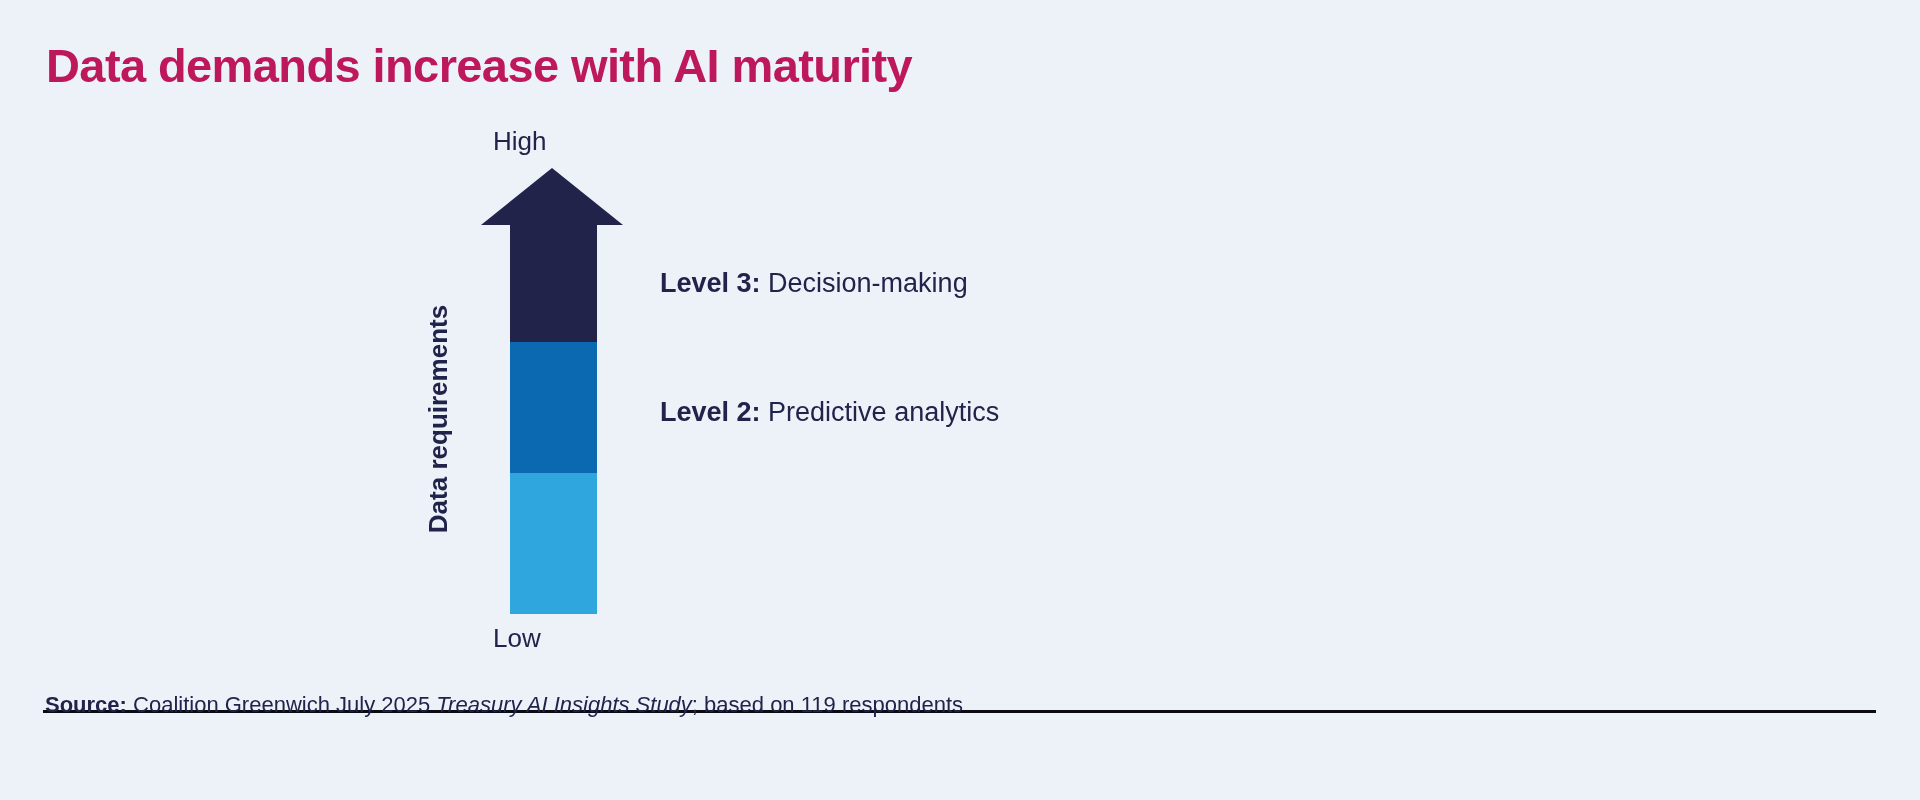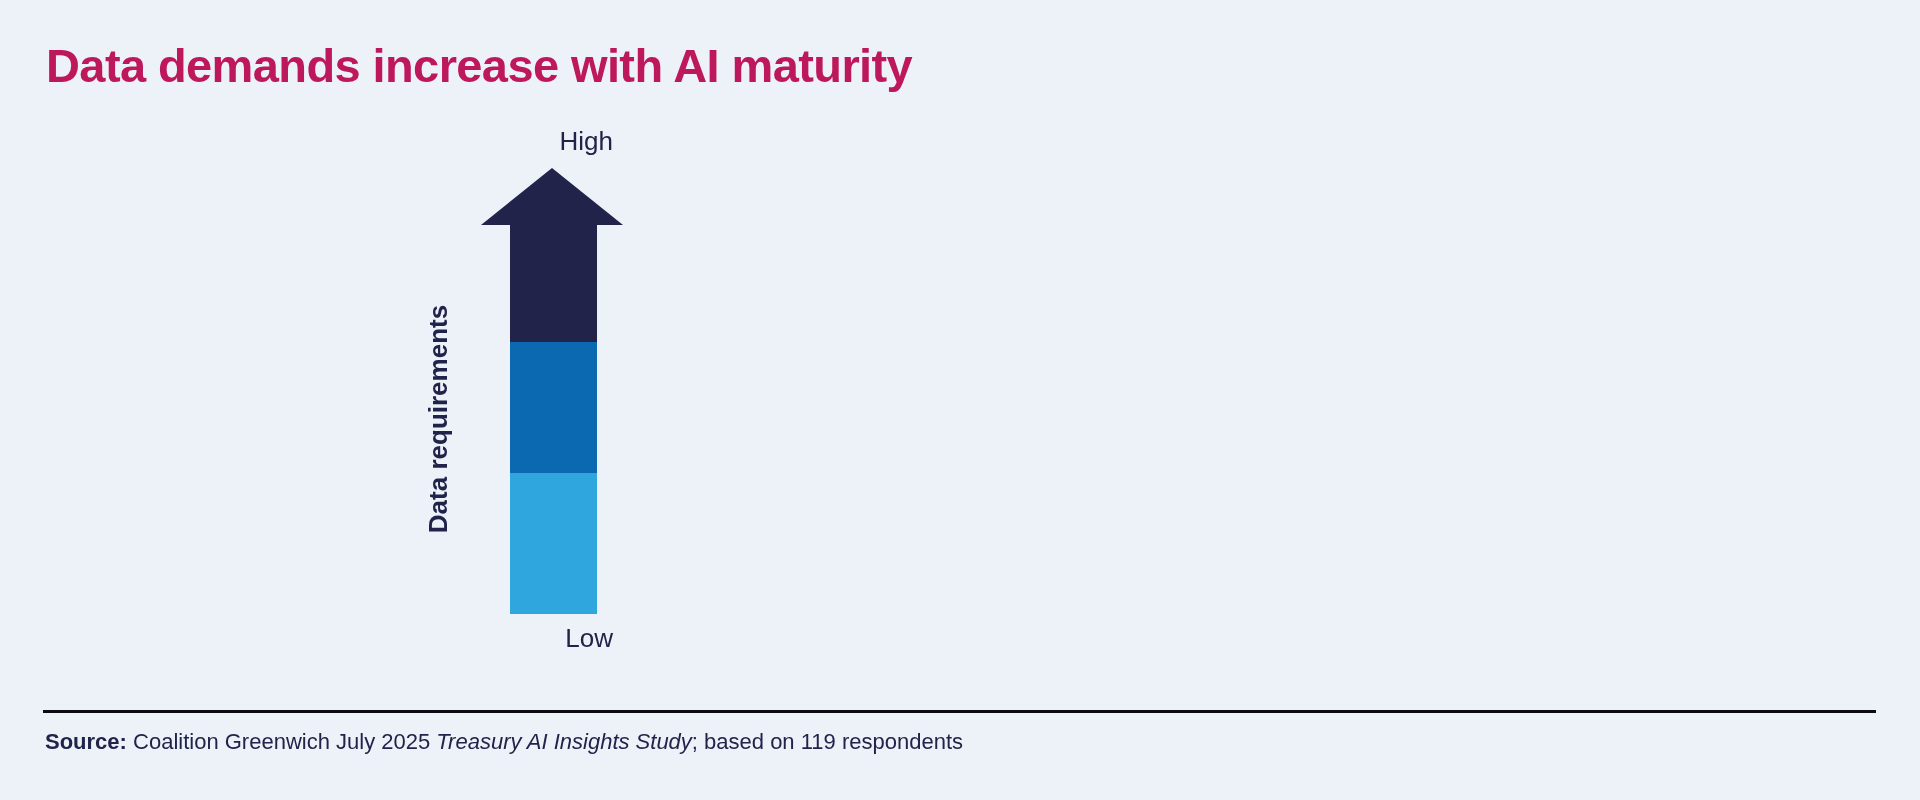--- a/index.html
+++ b/index.html
@@ -30,21 +30,21 @@
       position: absolute;
       left: 0;
       top: 0;
       width: 1920px;
       height: 800px;
     }
     .axis-label-high, .axis-label-low {
       position: absolute;
       font-size: 26px;
       color: #22234B;
-      text-align: right;
+      text-align: left;
       width: 120px;
     }
     .axis-label-high { left: 493px; top: 126px; }
     .axis-label-low { left: 493px; top: 623px; }
     .y-axis-title {
       position: absolute;
       left: 438px;
       top: 419px;
       font-size: 26px;
       font-weight: 700;
@@ -85,21 +85,21 @@
       position: absolute;
       left: 43px;
       top: 710px;
       width: 1833px;
       height: 3px;
       background: #0B0B14;
     }
     .source {
       position: absolute;
       left: 45px;
-      top: 729px;
+      top: 692px;
       font-size: 22px;
       color: #22234B;
       white-space: nowrap;
     }
     .source .src-bold { font-weight: 700; }
     .source .src-italic { font-style: italic; }
   </style>
 </head>
 <body>
 
@@ -109,17 +109,25 @@
   <div class="axis-label-high">High</div>
   <div class="y-axis-title">Data requirements</div>
 
   <div class="arrow-head"></div>
   <div class="seg seg-3"></div>
   <div class="seg seg-2"></div>
   <div class="seg seg-1"></div>
 
   <div class="axis-label-low">Low</div>
 
+  <div class="level level-3">
+    <span class="lvl-bold">Level 3:</span>
+    <span>Decision-making</span>
+  </div>
+  <div class="level level-2">
+    <span class="lvl-bold">Level 2:</span>
+    <span>Predictive analytics</span>
+  </div>
 </div>
 
 <div class="rule"></div>
 
 <div class="source"><span class="src-bold">Source:</span><span> Coalition Greenwich July 2025 </span><span class="src-italic">Treasury AI Insights Study</span><span>; based on 119 respondents</span></div>
 
 </body></html>

